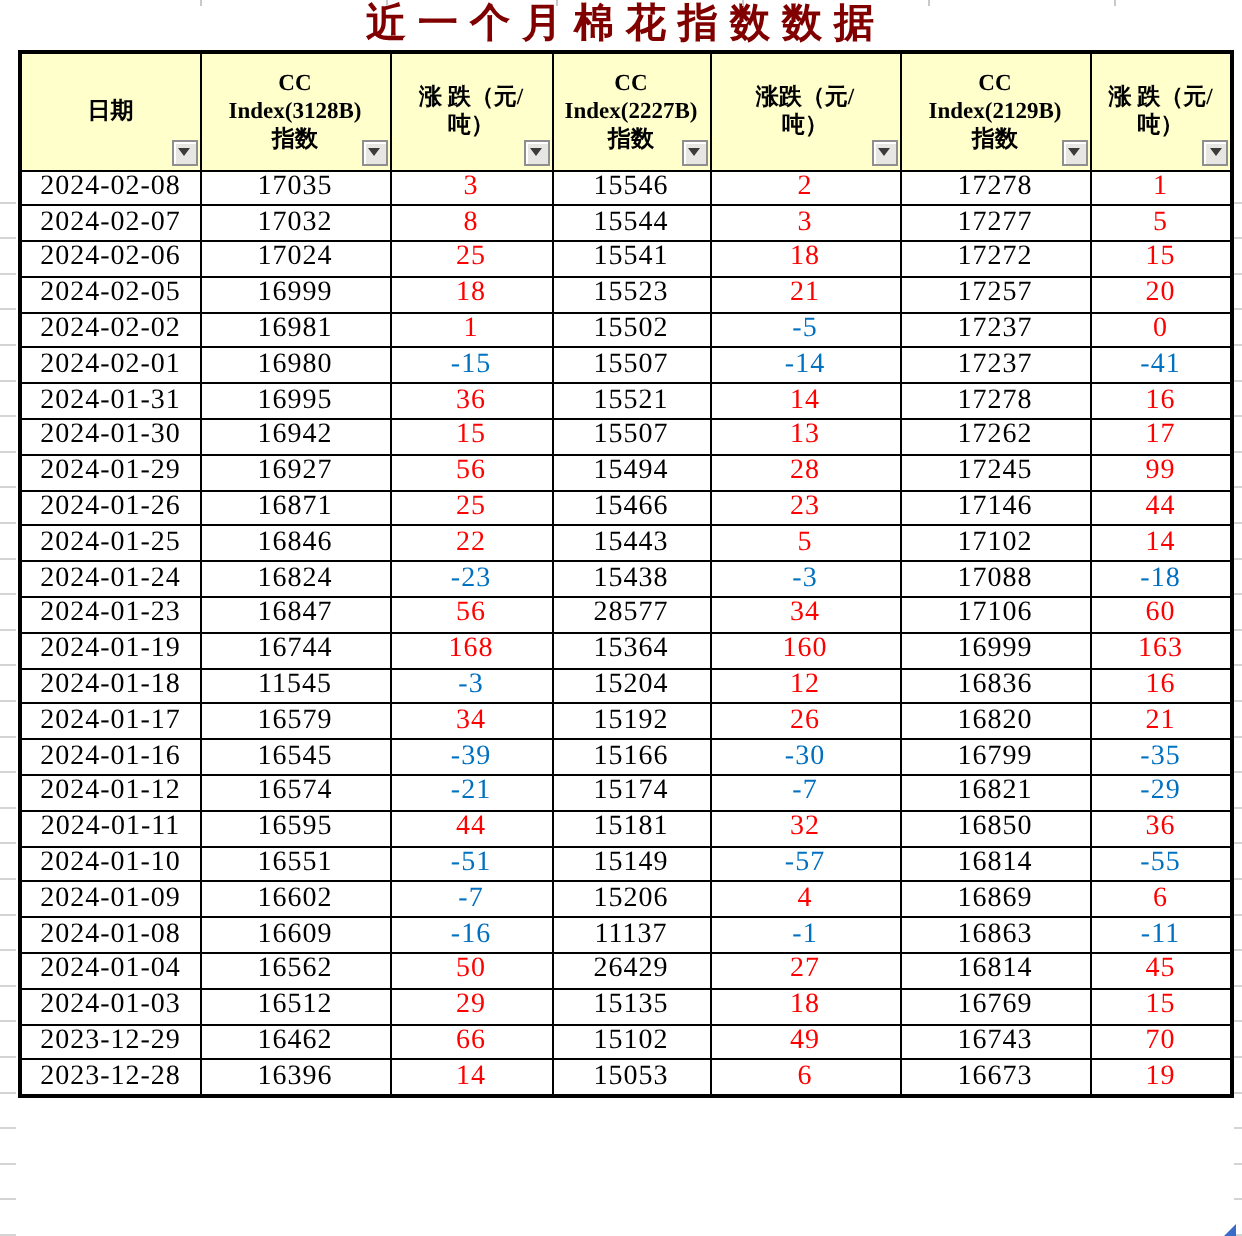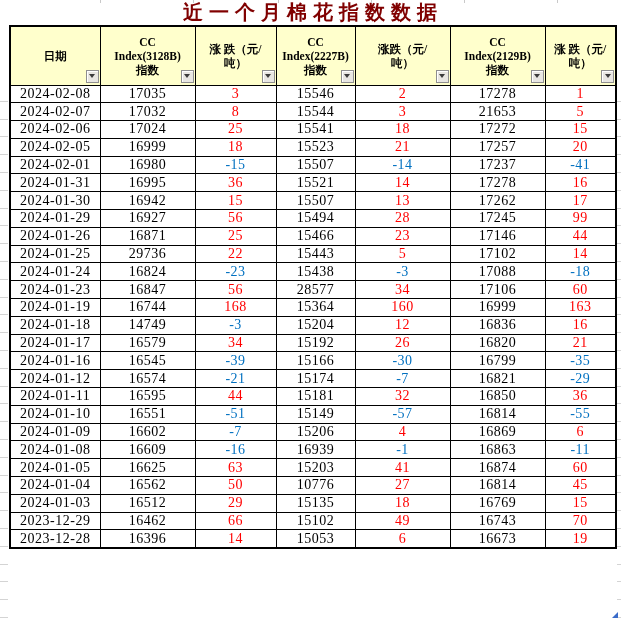--- a/index.html
+++ b/index.html
@@ -147,21 +147,21 @@
           <td class="chg pos">2</td>
           <td class="idx">17278</td>
           <td class="chg pos">1</td>
         </tr>
         <tr>
           <td>2024-02-07</td>
           <td class="idx">17032</td>
           <td class="chg pos">8</td>
           <td class="idx">15544</td>
           <td class="chg pos">3</td>
-          <td class="idx">21653</td>
+          <td class="idx">17277</td>
           <td class="chg pos">5</td>
         </tr>
         <tr>
           <td>2024-02-06</td>
           <td class="idx">17024</td>
           <td class="chg pos">25</td>
           <td class="idx">15541</td>
           <td class="chg pos">18</td>
           <td class="idx">17272</td>
           <td class="chg pos">15</td>
@@ -169,20 +169,29 @@
         <tr>
           <td>2024-02-05</td>
           <td class="idx">16999</td>
           <td class="chg pos">18</td>
           <td class="idx">15523</td>
           <td class="chg pos">21</td>
           <td class="idx">17257</td>
           <td class="chg pos">20</td>
         </tr>
         <tr>
+          <td>2024-02-02</td>
+          <td class="idx">16981</td>
+          <td class="chg pos">1</td>
+          <td class="idx">15502</td>
+          <td class="chg neg">-5</td>
+          <td class="idx">17237</td>
+          <td class="chg pos">0</td>
+        </tr>
+        <tr>
           <td>2024-02-01</td>
           <td class="idx">16980</td>
           <td class="chg neg">-15</td>
           <td class="idx">15507</td>
           <td class="chg neg">-14</td>
           <td class="idx">17237</td>
           <td class="chg neg">-41</td>
         </tr>
         <tr>
           <td>2024-01-31</td>
@@ -215,21 +224,21 @@
           <td>2024-01-26</td>
           <td class="idx">16871</td>
           <td class="chg pos">25</td>
           <td class="idx">15466</td>
           <td class="chg pos">23</td>
           <td class="idx">17146</td>
           <td class="chg pos">44</td>
         </tr>
         <tr>
           <td>2024-01-25</td>
-          <td class="idx">29736</td>
+          <td class="idx">16846</td>
           <td class="chg pos">22</td>
           <td class="idx">15443</td>
           <td class="chg pos">5</td>
           <td class="idx">17102</td>
           <td class="chg pos">14</td>
         </tr>
         <tr>
           <td>2024-01-24</td>
           <td class="idx">16824</td>
           <td class="chg neg">-23</td>
@@ -251,21 +260,21 @@
           <td>2024-01-19</td>
           <td class="idx">16744</td>
           <td class="chg pos">168</td>
           <td class="idx">15364</td>
           <td class="chg pos">160</td>
           <td class="idx">16999</td>
           <td class="chg pos">163</td>
         </tr>
         <tr>
           <td>2024-01-18</td>
-          <td class="idx">14749</td>
+          <td class="idx">11545</td>
           <td class="chg neg">-3</td>
           <td class="idx">15204</td>
           <td class="chg pos">12</td>
           <td class="idx">16836</td>
           <td class="chg pos">16</td>
         </tr>
         <tr>
           <td>2024-01-17</td>
           <td class="idx">16579</td>
           <td class="chg pos">34</td>
@@ -316,39 +325,30 @@
           <td class="chg neg">-7</td>
           <td class="idx">15206</td>
           <td class="chg pos">4</td>
           <td class="idx">16869</td>
           <td class="chg pos">6</td>
         </tr>
         <tr>
           <td>2024-01-08</td>
           <td class="idx">16609</td>
           <td class="chg neg">-16</td>
-          <td class="idx">16939</td>
+          <td class="idx">11137</td>
           <td class="chg neg">-1</td>
           <td class="idx">16863</td>
           <td class="chg neg">-11</td>
         </tr>
         <tr>
-          <td>2024-01-05</td>
-          <td class="idx">16625</td>
-          <td class="chg pos">63</td>
-          <td class="idx">15203</td>
-          <td class="chg pos">41</td>
-          <td class="idx">16874</td>
-          <td class="chg pos">60</td>
-        </tr>
-        <tr>
           <td>2024-01-04</td>
           <td class="idx">16562</td>
           <td class="chg pos">50</td>
-          <td class="idx">10776</td>
+          <td class="idx">26429</td>
           <td class="chg pos">27</td>
           <td class="idx">16814</td>
           <td class="chg pos">45</td>
         </tr>
         <tr>
           <td>2024-01-03</td>
           <td class="idx">16512</td>
           <td class="chg pos">29</td>
           <td class="idx">15135</td>
           <td class="chg pos">18</td>

